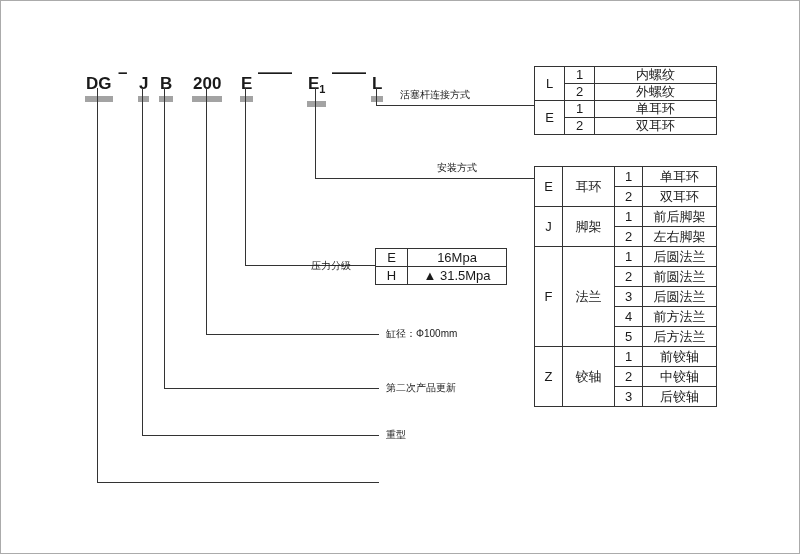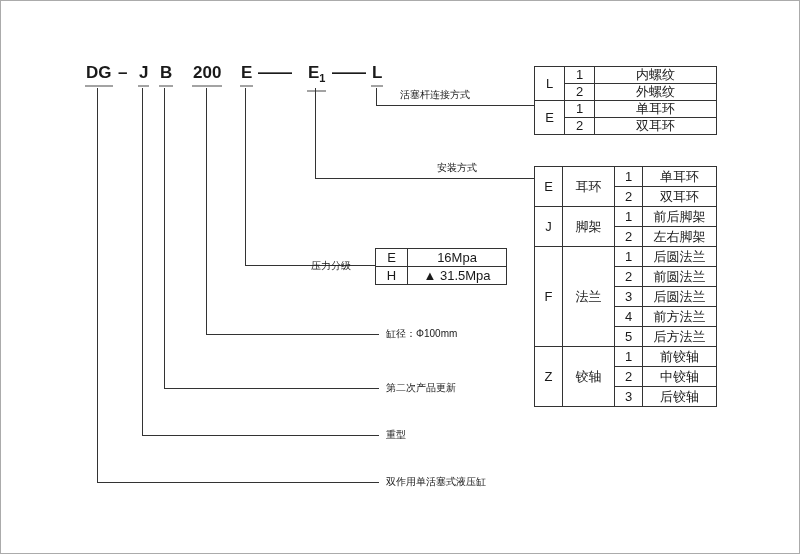--- a/index.html
+++ b/index.html
@@ -6,21 +6,21 @@
   .canvas {
     position:relative; width:800px; height:554px; margin:0 auto;
     background:#ffffff; border:1px solid #ababab; box-sizing:border-box;
     font-family:"Liberation Sans","DejaVu Sans",sans-serif; color:#1a1a1a;
     overflow:hidden;
   }
   .seg {
     position:absolute; top:62px; font-size:17px; font-weight:bold;
     white-space:nowrap; line-height:20px;
   }
-  .seg.u { border-bottom:2px solid #a3a3a3; padding:0 1px 2px 1px; }
+  .seg.u { border-bottom:6px solid #a3a3a3; padding:0 1px 2px 1px;margin-top:11px; }
   .seg sub { font-size:11px; font-weight:bold; }
   .vline { position:absolute; width:1px; background:#333; }
   .hline { position:absolute; height:1px; background:#333; }
   .callout {
     position:absolute; font-size:10px; white-space:nowrap; line-height:16px;
   }
   .tbl {
     position:absolute; border-collapse:collapse; table-layout:fixed;
     font-size:13px; text-align:center; background:#fff;
   }
@@ -62,21 +62,20 @@
   <div class="hline" style="left:163px; top:387px; width:215px"></div>
   <div class="hline" style="left:141px; top:434px; width:237px"></div>
   <div class="hline" style="left:96px;  top:481px; width:282px"></div>
 
   <span class="callout" style="left:399px; top:86px">活塞杆连接方式</span>
   <span class="callout" style="left:436px; top:159px">安装方式</span>
   <span class="callout" style="left:310px; top:257px">压力分级</span>
   <span class="callout" style="left:385px; top:325px">缸径：Φ100mm</span>
   <span class="callout" style="left:385px; top:379px">第二次产品更新</span>
   <span class="callout" style="left:385px; top:426px">重型</span>
-  <span class="callout" style="left:385px; top:473px">双作用单活塞式液压缸</span>
 
   <table class="tbl tbl-rod" style="left:533px; top:65px">
     <colgroup>
         <col style="width:30px">
         <col style="width:30px">
         <col style="width:122px">
       </colgroup>
     <tbody>
         <tr>
       <td rowspan="2">L</td>

